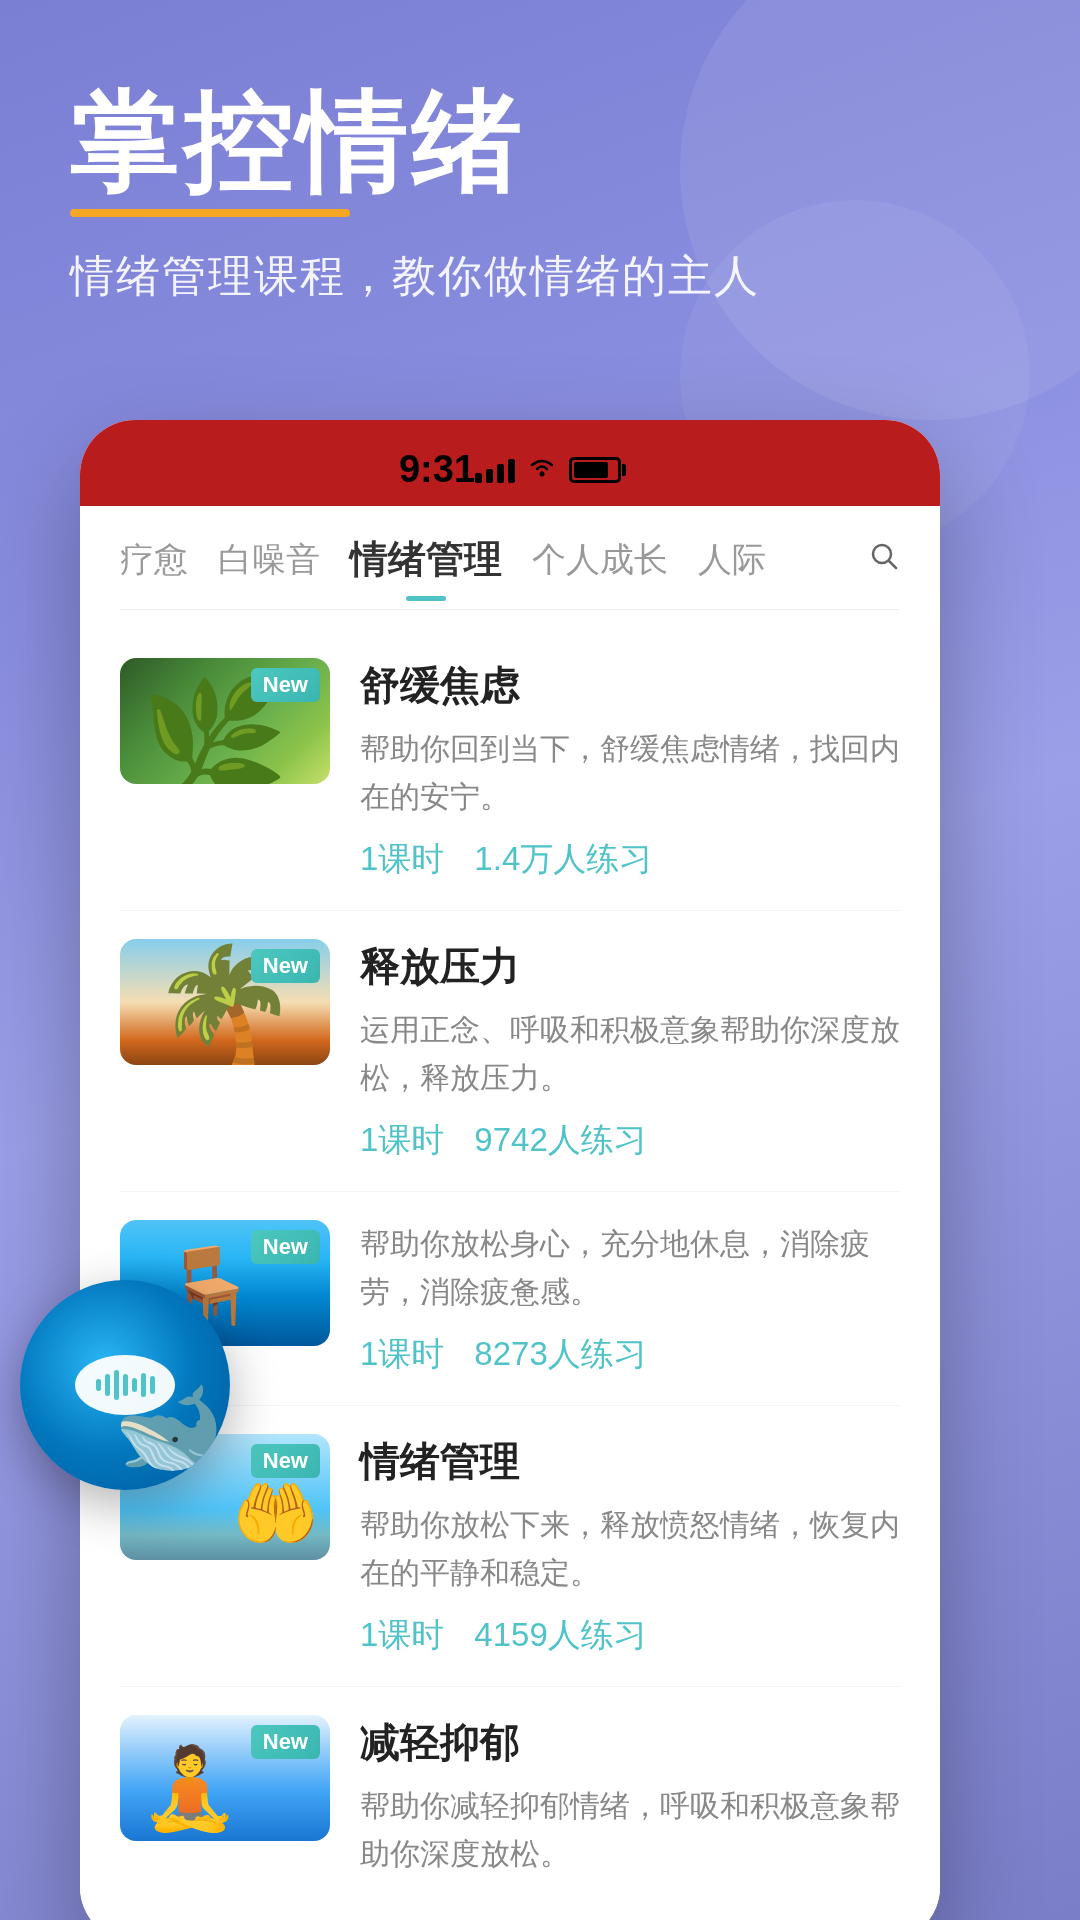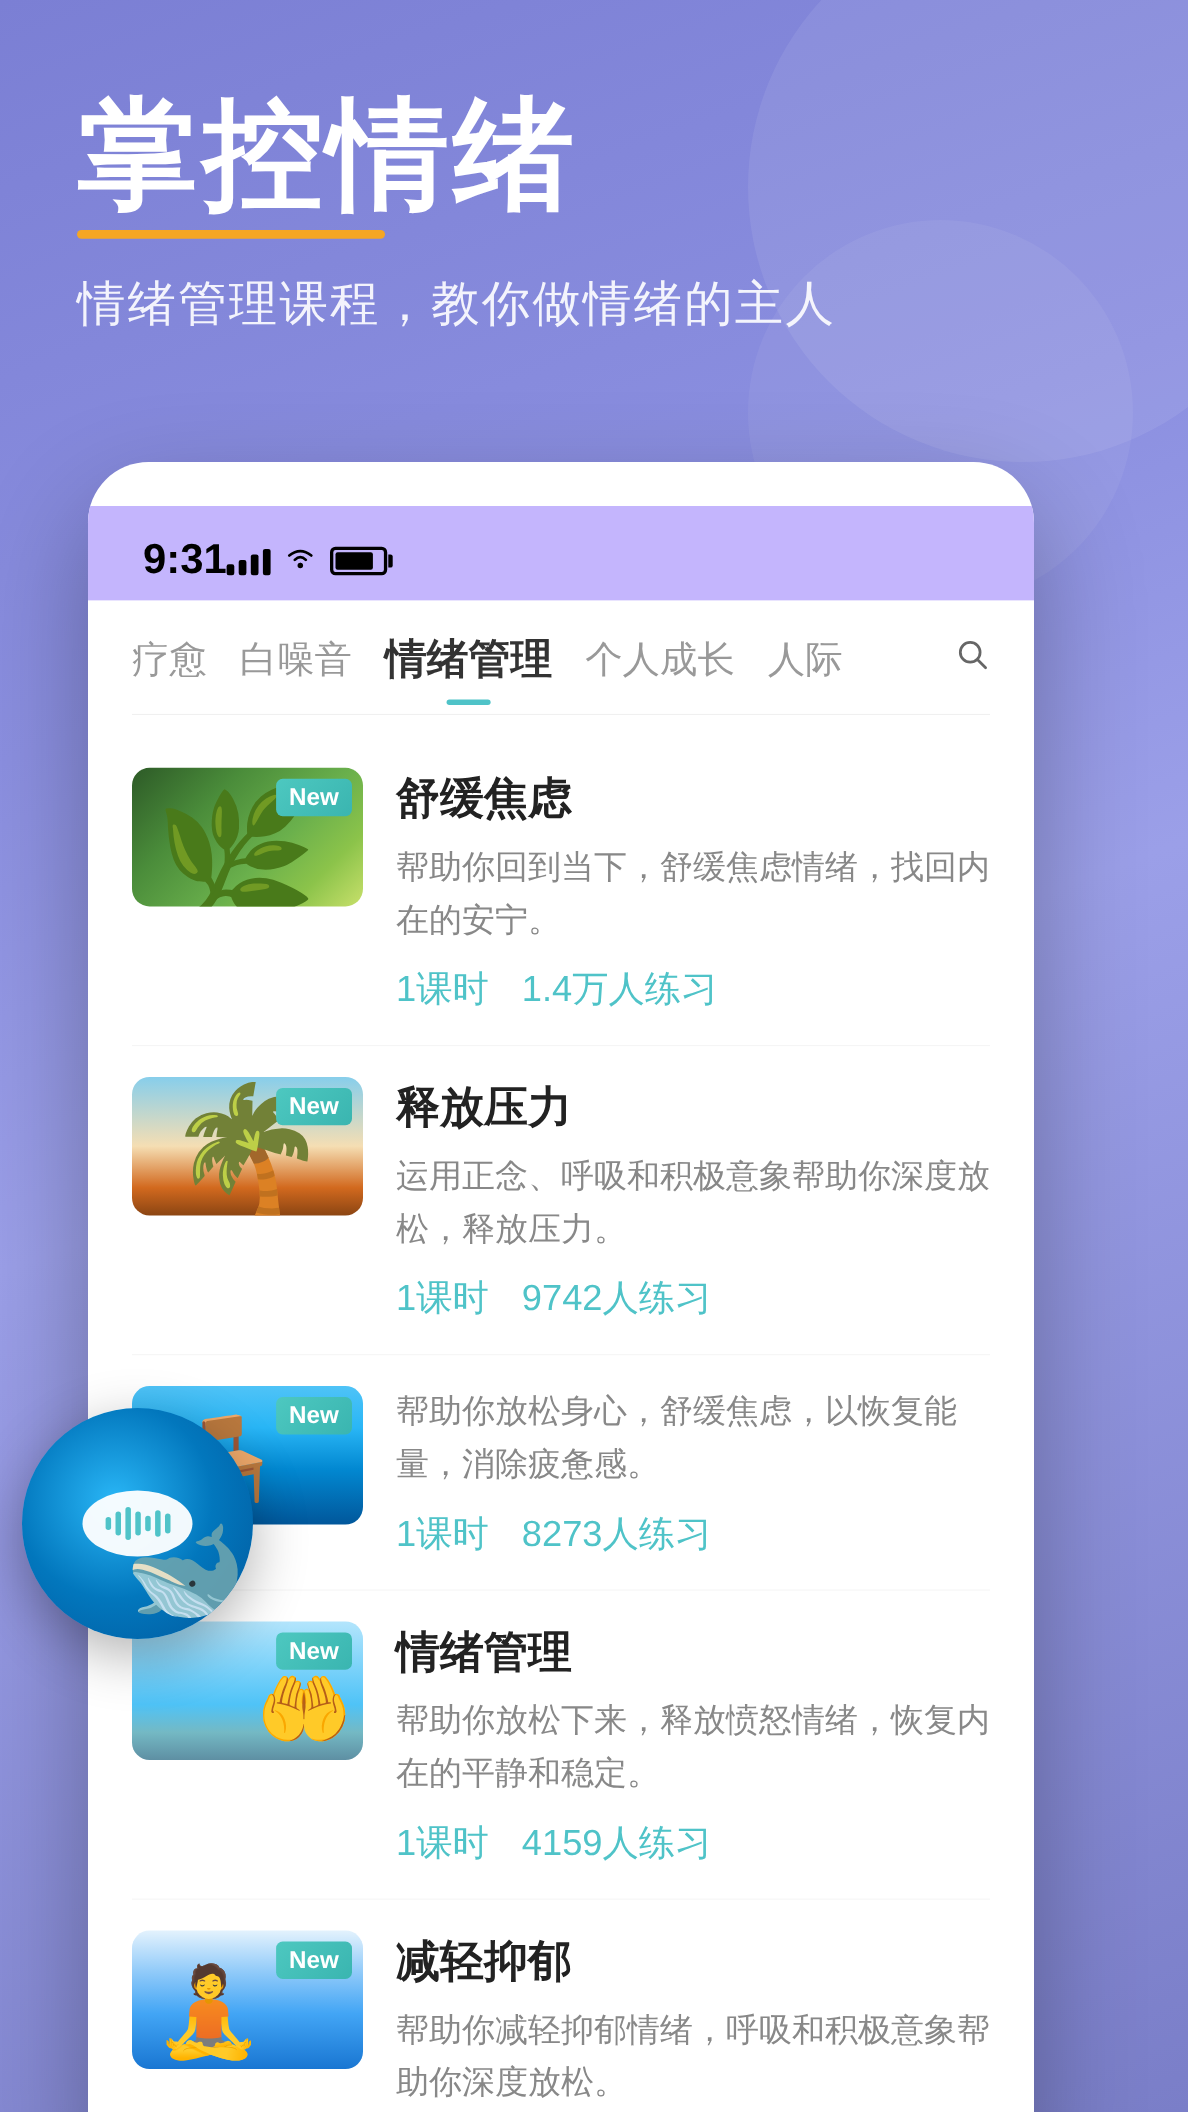--- a/index.html
+++ b/index.html
@@ -80,25 +80,24 @@
       background: #ffffff;
       border-radius: 55px;
       overflow: hidden;
       box-shadow: 0 40px 100px rgba(0,0,0,0.3);
       position: relative;
     }
 
     
     .status-bar {
       display: flex;
-      justify-content: flex-start;
+      justify-content: center;
       align-items: center;
       padding: 28px 50px 15px;
-      background: #c4b5fd;
-      margin-top: 40px;
+      background: #b91c1c;
     }
 
     .status-time {
       font-size: 38px;
       font-weight: 600;
       color: #000;
     }
 
     .status-icons {
       display: flex;
@@ -476,21 +475,21 @@
             <span class="meta-item">9742人练习</span>
           </div>
         </div>
       </div>
 
       <div class="course-item">
         <div class="course-thumb thumb-3">
           <span class="new-badge">New</span>
         </div>
         <div class="course-info">
-          <div class="course-desc">帮助你放松身心，舒缓焦虑，以恢复能量，消除疲惫感。</div>
+          <div class="course-desc">帮助你放松身心，充分地休息，消除疲劳，消除疲惫感。</div>
           <div class="course-meta">
             <span class="meta-item">1课时</span>
             <span class="meta-item">8273人练习</span>
           </div>
         </div>
       </div>
 
       <div class="course-item">
         <div class="course-thumb thumb-4">
           <span class="new-badge">New</span>

